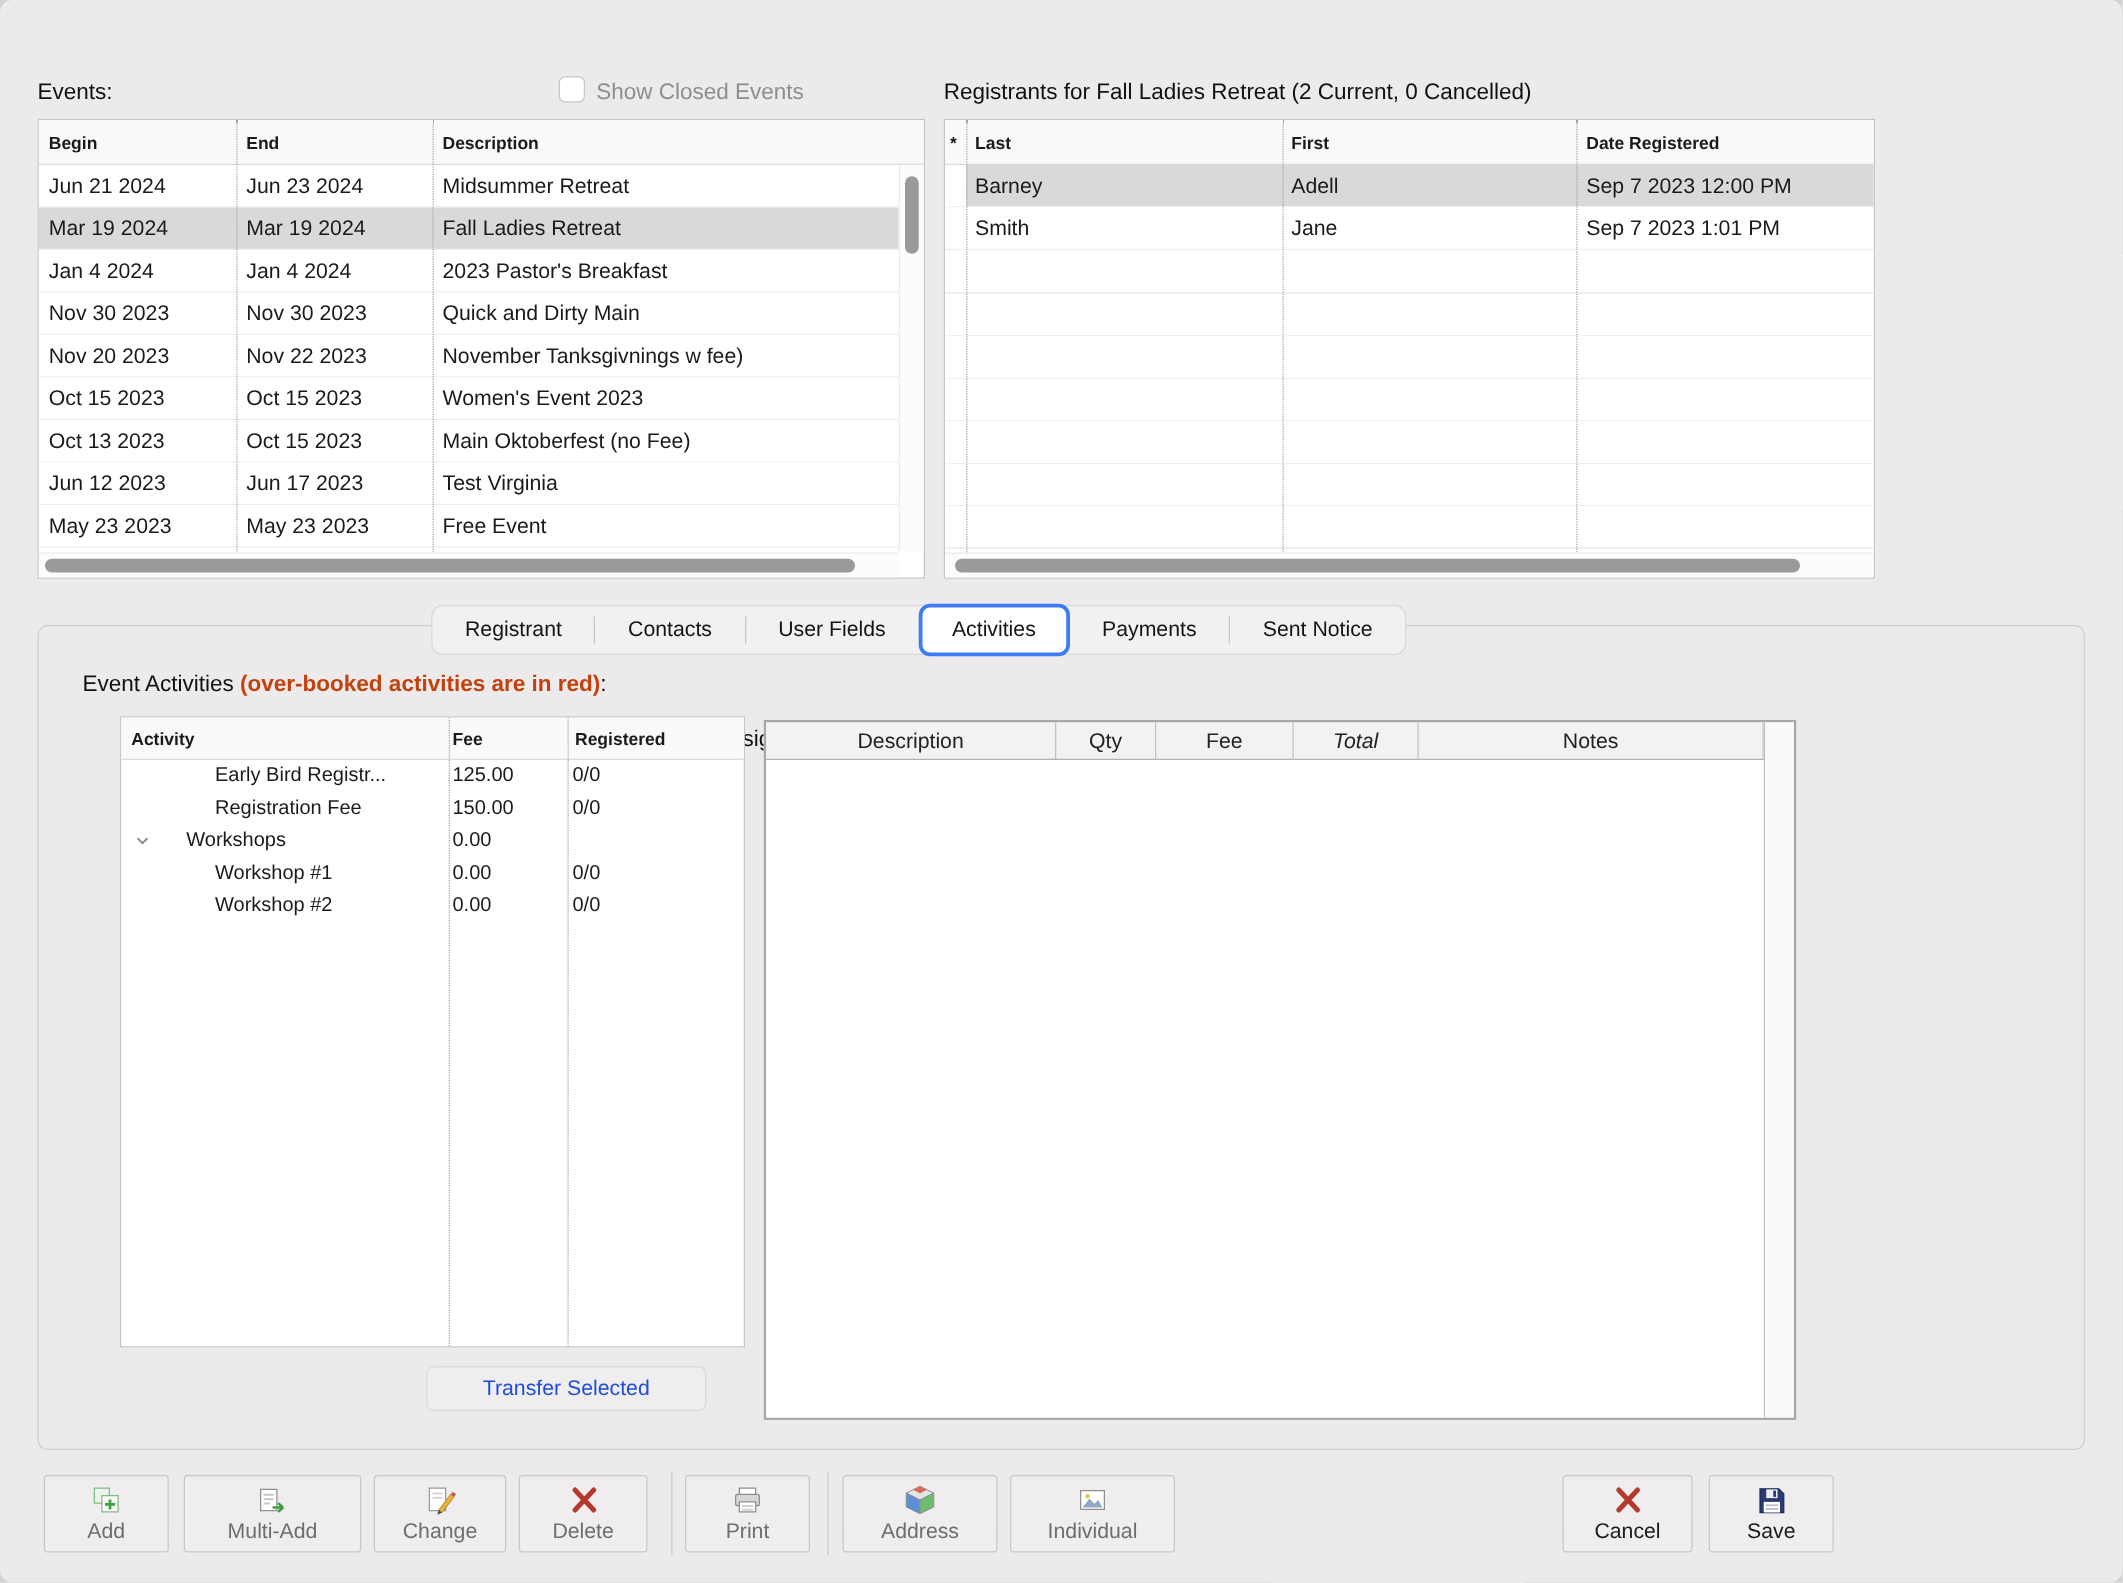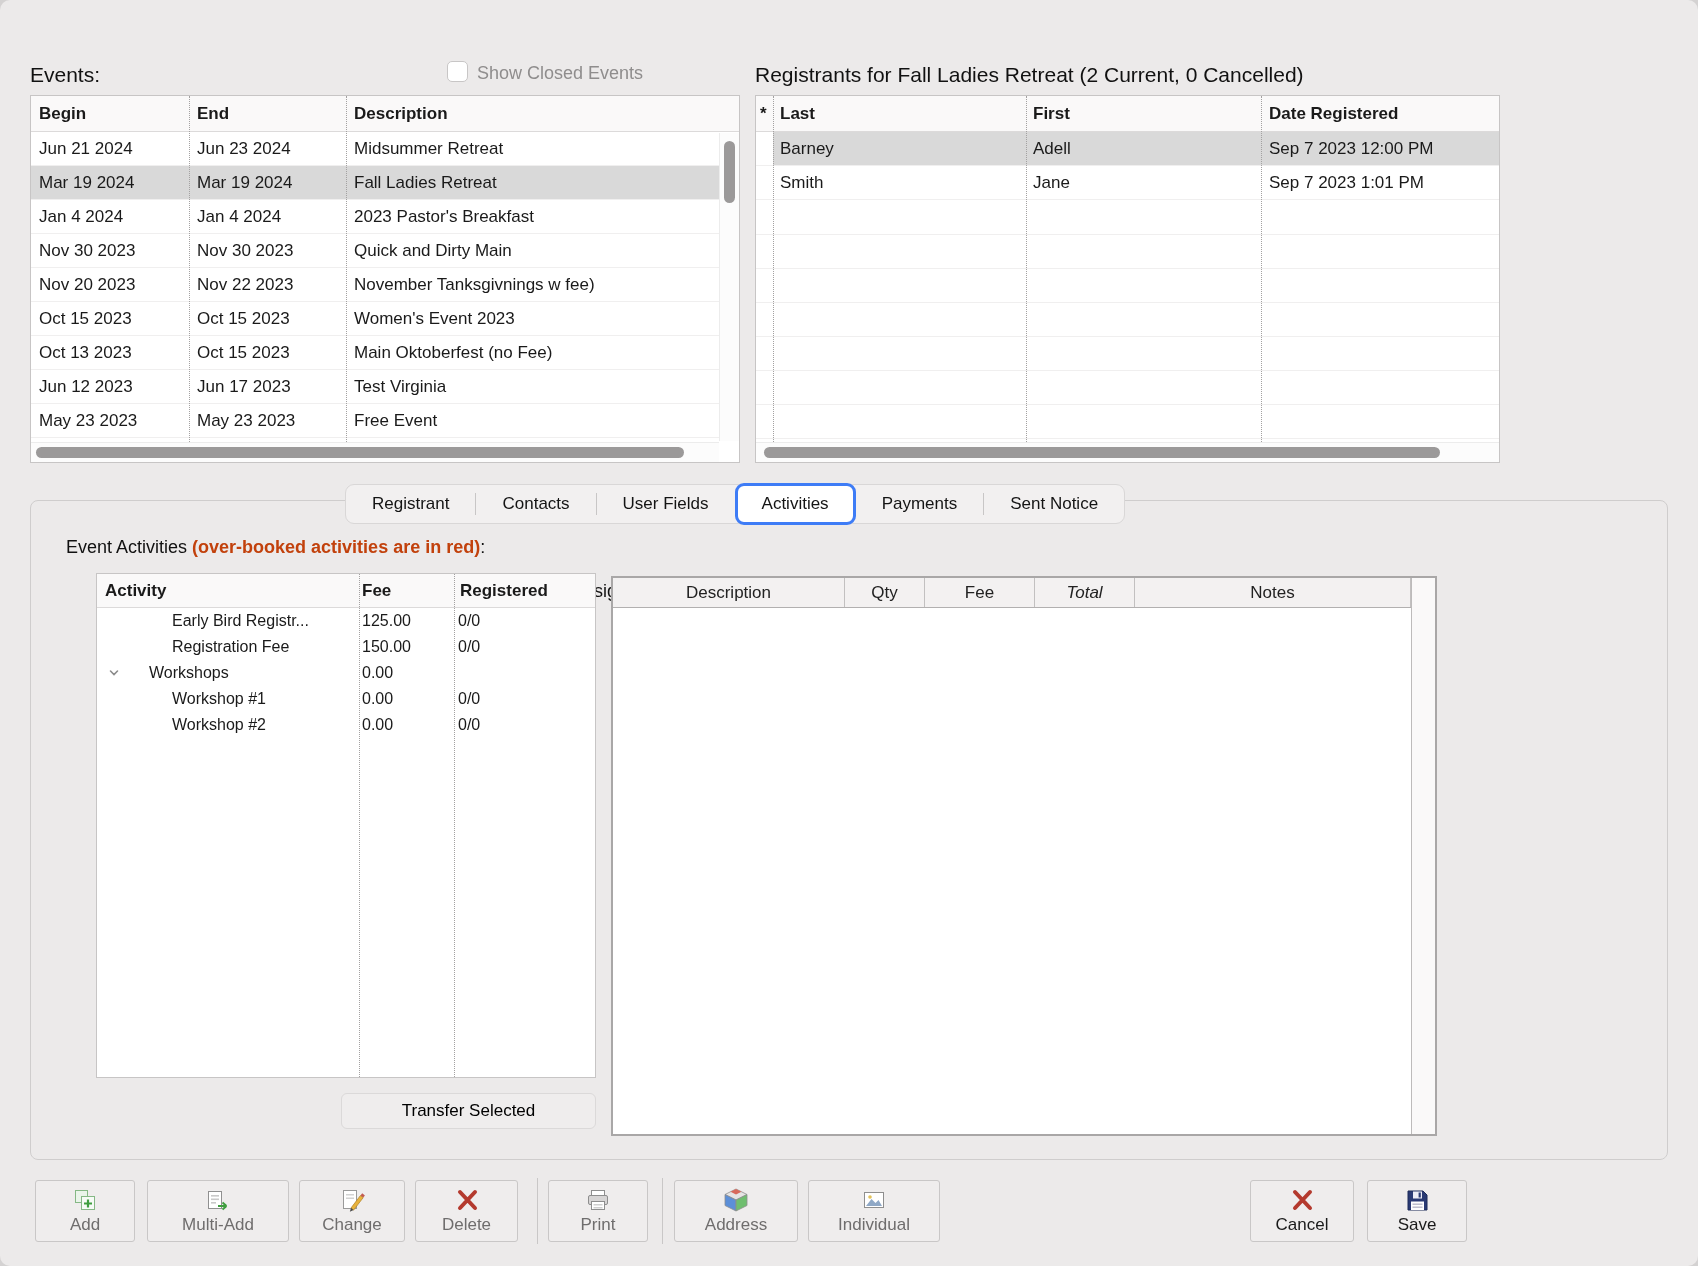--- a/index.html
+++ b/index.html
@@ -8,30 +8,30 @@
             border-radius: 10px; overflow: hidden; color: #1A1A1A; }
 
   
   .titlebar { position: absolute; left: 0; top: 0; width: 100%; height: 46px;
               background: linear-gradient(#F2F0F0, #E9E7E7); border-bottom: 1px solid #D2D0D0; }
   .tl-group { position: absolute; left: 16px; top: 14px; display: flex; gap: 16px; z-index: 2; }
   .tl { width: 18px; height: 18px; border-radius: 50%; background: #C9C7C7; border: 1px solid #B5B3B3; }
   .win-title { position: absolute; left: 0; right: 0; top: 0; height: 46px; display: flex;
                align-items: center; justify-content: center; font-size: 21px; font-weight: bold; color: #9C9C9C; }
 
-  .sec-label { position: absolute; font-size: 21px; color: #111; }
+  .sec-label { position: absolute; font-size: 18px; color: #111; }
 
   
   .checkbox { position: absolute; left: 447px; top: 61px; width: 21px; height: 21px;
               border-radius: 5px; background: #FFFFFF; border: 1.5px solid #C8C6C6; }
   .checkbox-label { position: absolute; left: 477px; top: 63px; font-size: 18px; color: #8F8D8D; }
 
   
   .table { position: absolute; background: #FFFFFF; border: 1px solid #C7C5C5; overflow: hidden; }
-  .thead { display: flex; height: 36px; align-items: center; font-weight: bold; font-size: 17px;
+  .thead { display: flex; height: 36px; align-items: center; font-weight: bold; font-size: 14px;
            border-bottom: 1px solid #DCDADA; background: #FAF9F9; position: relative; z-index: 1; }
   .hcell { padding-left: 8px; white-space: nowrap; overflow: hidden; }
   .trow  { display: flex; height: 34px; align-items: center; font-size: 17px; border-bottom: 1px solid #F0EFEF; }
   .cell  { padding-left: 8px; white-space: nowrap; overflow: hidden; }
   .colsep { position: absolute; top: 0; width: 0; border-left: 1px dotted #A3A1A1; pointer-events: none; z-index: 2; }
 
   .vscroll { position: absolute; top: 37px; right: 0; bottom: 21px; width: 20px;
              background: #FCFCFC; border-left: 1px solid #ECECEC; z-index: 3; }
   .vthumb  { position: absolute; left: 4px; top: 8px; width: 11px; height: 62px; border-radius: 6px; background: #9B9999; }
   .hscroll { position: absolute; left: 0; bottom: 0; height: 20px;
@@ -75,24 +75,24 @@
   .th-activity { padding-left: 8px; width: 262px; }
   .th-fee { width: 95px; padding-left: 3px; } .th-reg { flex: 1; padding-left: 6px; }
   #tree-table .colsep { bottom: 0; }
   .at-row { position: relative; height: 26px; font-size: 16px; }
   .at-chev { position: absolute; left: 10px; top: 6px; line-height: 0; }
   .at-name { position: absolute; left: 52px; top: 4px; white-space: nowrap; }
   .at-row.child .at-name { left: 75px; }
   .at-fee { position: absolute; left: 265px; top: 4px; }
   .at-reg { position: absolute; left: 361px; top: 4px; }
 
-  .transfer-btn { position: absolute; left: 310px; top: 592px; width: 255px; height: 36px;
+  .transfer-btn { position: absolute; left: 310px; top: 592px; width: 224px; height: 36px;
                   background: #EFEDED; border: 1px solid #DBD9D9; border-radius: 6px;
                   display: flex; align-items: center; justify-content: center;
-                  font-size: 17px; color: #000000; }
+                  font-size: 17px; color: #1d4ed8; }
 
   
   .assigned { position: absolute; left: 580px; top: 75px; width: 826px; height: 560px;
               border: 2px solid #A9A7A7; background: #FFFFFF; }
   .as-head { position: absolute; left: 0; right: 0; top: 0; height: 30px; display: flex;
              background: #F3F1F1; border-bottom: 1px solid #B2B0B0; font-size: 17px; color: #222; }
   .as-cell { display: flex; align-items: center; justify-content: center; border-right: 1px solid #C2C0C0;
              white-space: nowrap; overflow: hidden; }
   .as-desc { width: 232px; } .as-qty { width: 80px; } .as-fee { width: 110px; }
   .as-total { width: 100px; font-style: italic; } .as-notes { flex: 1; }

